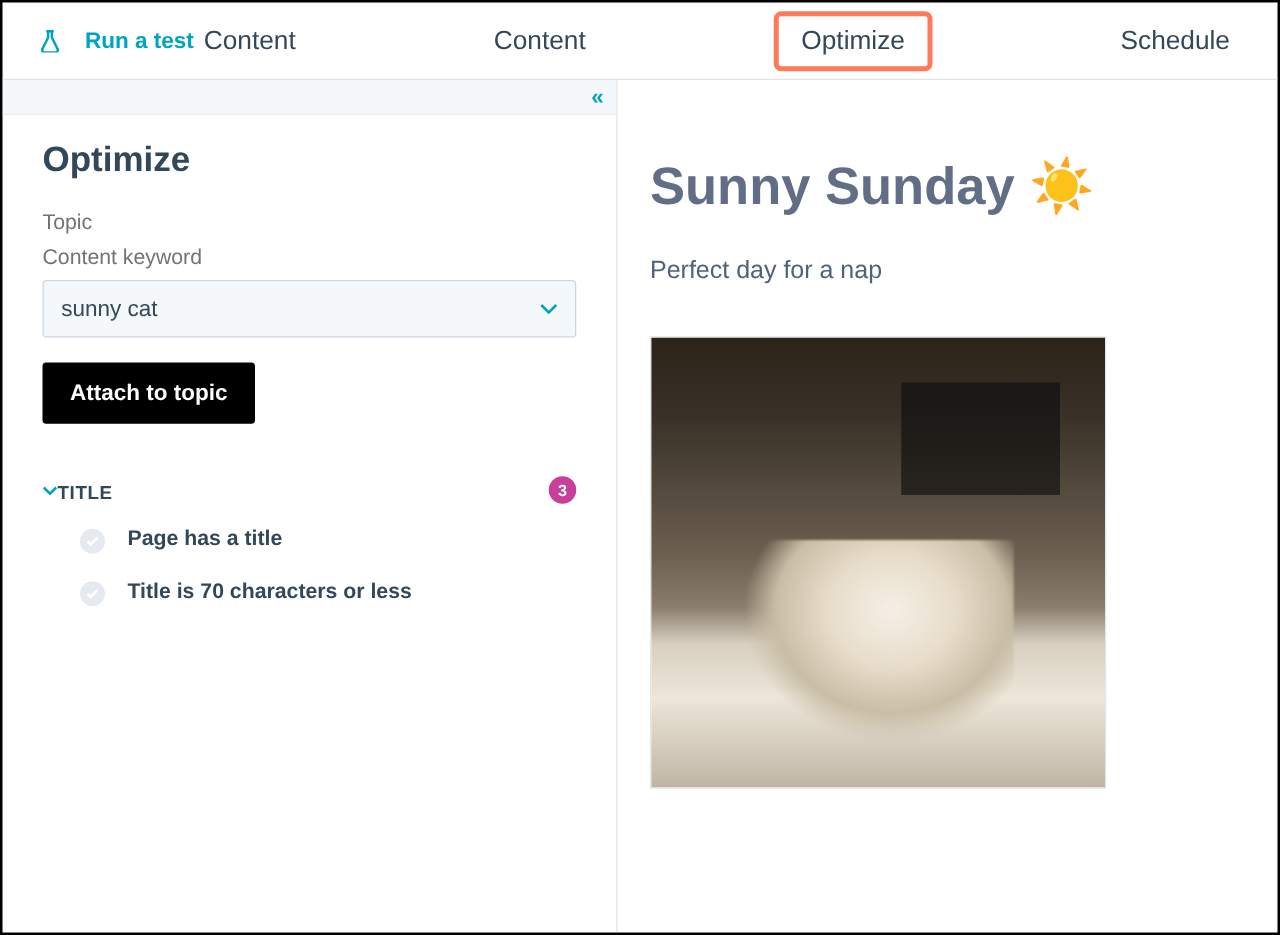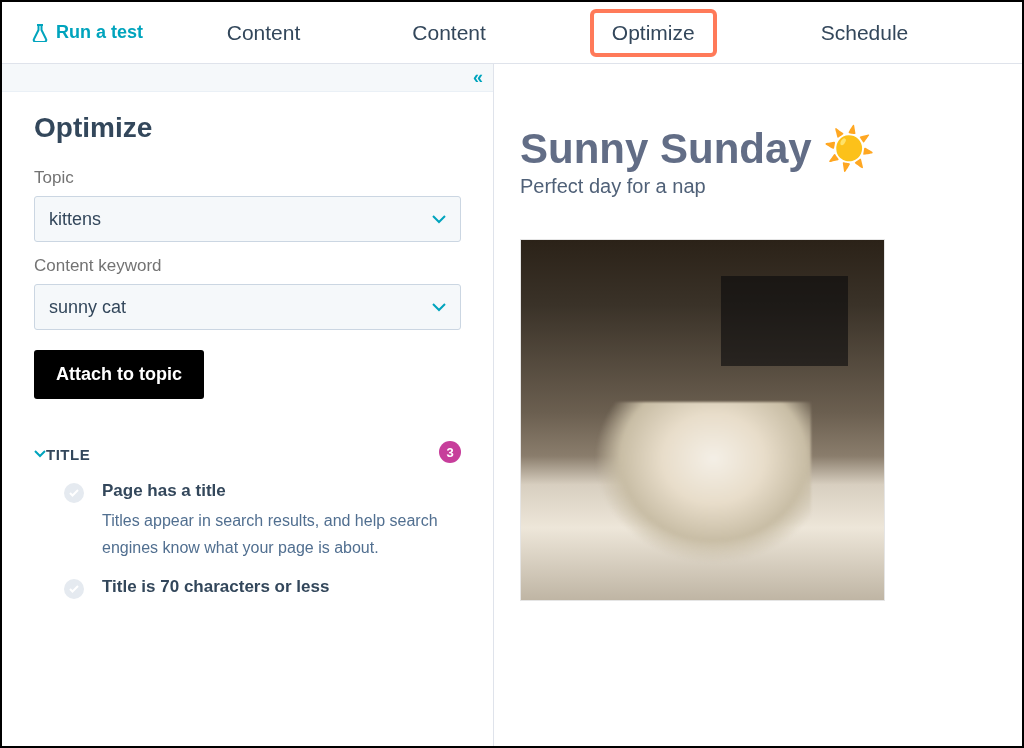--- a/index.html
+++ b/index.html
@@ -15,30 +15,30 @@
 .header {
   display: flex;
   align-items: center;
   height: 62px;
   border-bottom: 1px solid #dfe3eb;
   padding: 0 30px;
 }
 .run-test {
   display: flex;
   align-items: center;
-  gap: 8px;
+  gap: 20px;
   color: #00a4bd;
   font-size: 18px;
   font-weight: 600;
 }
 .flask-icon svg { display:block; }
 .nav-tabs {
   flex: 1;
   display: flex;
-  justify-content: center;
+  justify-content: space-between;
   gap: 96px;
   align-items: center;
   height: 100%;
 }
 .nav-tab {
   font-size: 21px;
   color: #33475b;
   cursor: pointer;
   padding: 10px 8px;
 }
@@ -145,21 +145,21 @@
   width:20px;height:20px;border-radius:50%;background:#e5eaf0;flex-shrink:0;margin-top:2px;
   display:flex;align-items:center;justify-content:center;
 }
 .check-circle svg{width:12px;height:12px;fill:#fff;}
 .check-content .check-title{font-size:17px;font-weight:600;color:#33475b;margin-bottom:6px;}
 .check-content .check-desc{font-size:16px;color:#516f90;line-height:1.7;max-width:370px;}
 .content-area{
   flex:1;padding:60px 30px 0 26px;overflow:hidden;
 }
 .content-title{
-  font-size:42px;font-weight:700;color:#626d86;margin-bottom:2px;
+  font-size:42px;font-weight:700;color:#626d86;margin-bottom:32px;
 }
 .content-sub{
   font-size:20px;color:#506178;margin-bottom:41px;
 }
 .image-box{
   width:365px;height:362px;border:1px solid #e5e5e5;
   background:linear-gradient(180deg,#2b2218 0%,#3a3228 18%,#6b5f50 48%,#8a7d6c 60%,#d8cfc0 68%,#ede6d9 80%,#bfb5a4 100%);
   position:relative;overflow:hidden;
 }
 .image-box::after{
@@ -194,28 +194,20 @@
 
 <div class="main">
   <div class="sidebar">
     <div class="collapse-bar">
       <span class="collapse-icon">«</span>
     </div>
     <div class="panel">
       <h1>Optimize</h1>
 
       <div class="field-label">Topic</div>
-      <div class="select">
-        <span>kittens</span>
-        <span class="caret">
-          <svg width="14" height="10" viewBox="0 0 14 10">
-              <path d="M1 1l6 6 6-6" stroke="#00a4bd" stroke-width="2" fill="none"></path>
-            </svg>
-        </span>
-      </div>
 
 
       <div class="field-label">Content keyword</div>
       <div class="select">
         <span>sunny cat</span>
         <span class="caret">
           <svg width="14" height="10" viewBox="0 0 14 10">
               <path d="M1 1l6 6 6-6" stroke="#00a4bd" stroke-width="2" fill="none"></path>
             </svg>
         </span>
@@ -234,21 +226,20 @@
       </div>
 
       <div class="check-item">
         <div class="check-circle">
           <svg viewBox="0 0 12 12">
               <path d="M2 6l2.5 2.5L10 3" stroke="#fff" stroke-width="2" fill="none"></path>
             </svg>
         </div>
         <div class="check-content">
           <div class="check-title">Page has a title</div>
-          <div class="check-desc">Titles appear in search results, and help search engines know what your page is about.</div>
         </div>
       </div>
 
       <div class="check-item">
         <div class="check-circle">
           <svg viewBox="0 0 12 12">
               <path d="M2 6l2.5 2.5L10 3" stroke="#fff" stroke-width="2" fill="none"></path>
             </svg>
         </div>
         <div class="check-content">

